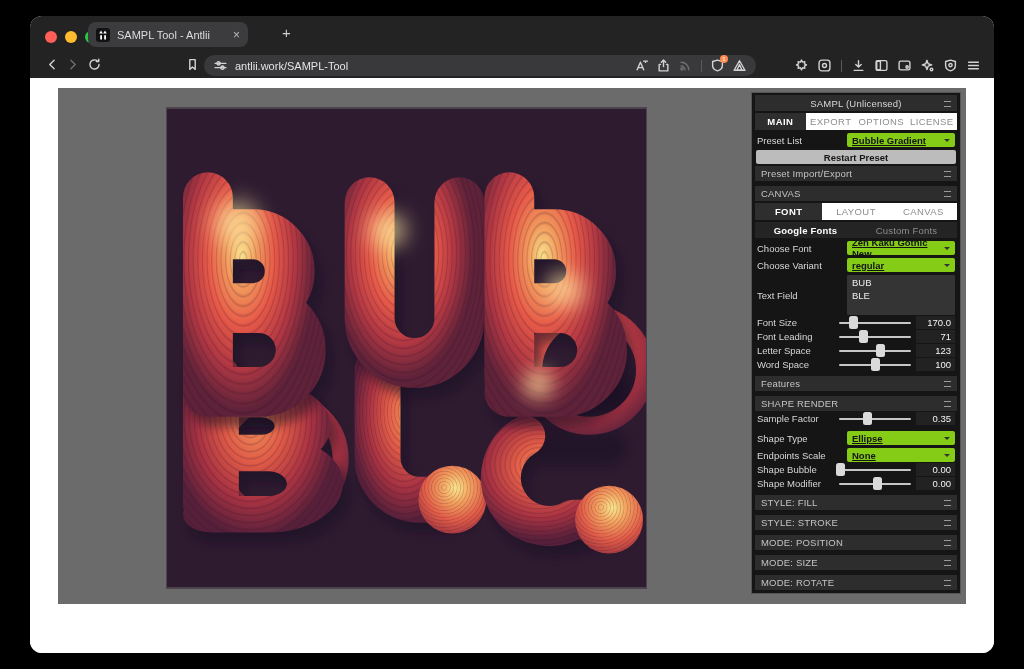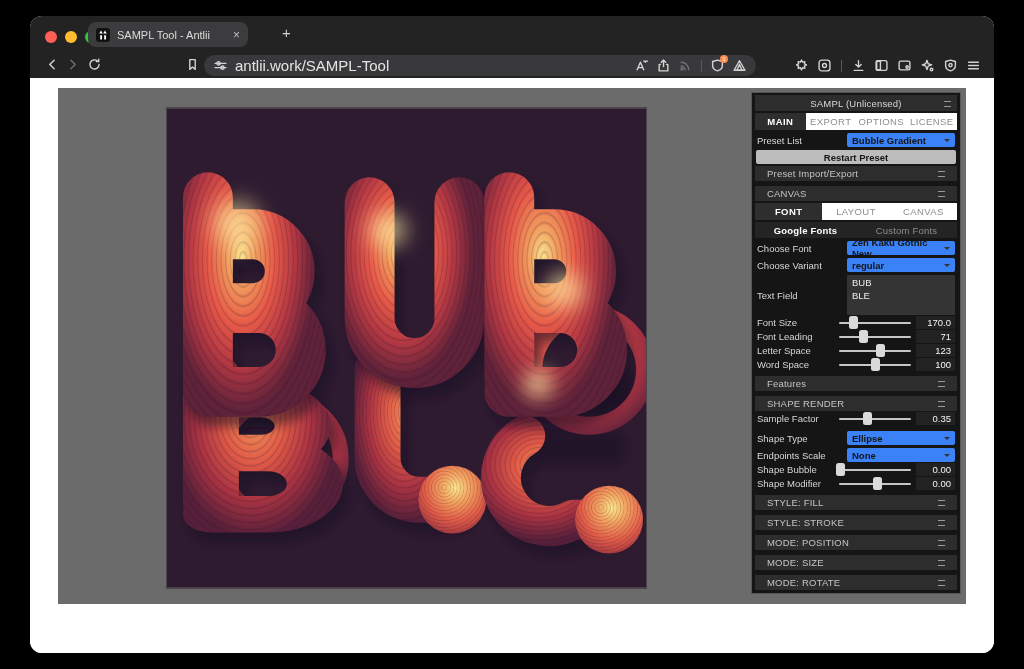--- a/index.html
+++ b/index.html
@@ -15,49 +15,49 @@
   .tab-title{font-size:11px;color:#dcdcdc;flex:1;white-space:nowrap;overflow:hidden;}
   .tab-close{color:#bdbdbd;font-size:12px;line-height:1;cursor:default;}
   .newtab{position:absolute;left:252px;top:8px;color:#cfcfcf;font-size:15px;}
   .navbar{position:absolute;left:0;top:34px;width:100%;height:28px;display:flex;align-items:center;}
   .nico{width:13px;height:13px;flex:none;}
   .nico svg{width:13px;height:13px;display:block;}
   .nico path,.nico rect,.nico circle{fill:none;stroke:#d2d2d2;stroke-width:1.3;stroke-linecap:round;stroke-linejoin:round;}
   .nico.dim path,.nico.dim circle{stroke:#6f6f6f;}
   .urlpill{position:absolute;left:174px;top:5px;width:552px;height:21px;background:#39393b;border-radius:11px;
     display:flex;align-items:center;padding:0 10px;box-sizing:border-box;gap:8px;}
-  .url-text{font-size:15px;color:#e4e4e4;flex:1;}
+  .url-text{font-size:11px;color:#e4e4e4;flex:1;}
   .pill-right{display:flex;align-items:center;gap:9px;}
   .vdiv{width:1px;height:12px;background:#5a5a5a;}
   .right-icons{position:absolute;right:14px;top:5px;display:flex;align-items:center;gap:10px;height:21px;}
   .badge{position:absolute;right:-4px;top:-4px;width:8px;height:8px;border-radius:50%;background:#ff8a50;
     color:#fff;font-size:6px;text-align:center;line-height:8px;}
   .rel{position:relative;}
   
   .page{position:absolute;left:0;top:62px;right:0;bottom:0;background:#fff;}
   .workspace{position:absolute;left:28px;top:10px;width:908px;height:516px;background:#6b6b6b;}
   .canvas{position:absolute;left:136px;top:29px;width:479px;height:480px;border:1px solid #4a444d;box-sizing:content-box;}
   .canvas svg{display:block;}
   
   .panel{position:absolute;left:721px;top:14px;width:210px;background:#151515;border:1px solid #555;
     box-sizing:border-box;padding:1px 1px 3px 1px;font-size:9.5px;color:#d6d6d6;}
   .bar{height:15px;background:#2d2d2d;margin:2px 2px 0 2px;display:flex;align-items:center;
-    justify-content:space-between;padding:0 12px;color:#c4c4c4;letter-spacing:.2px;}
+    justify-content:space-between;padding:0 6px;color:#c4c4c4;letter-spacing:.2px;}
   .bar.title{justify-content:center;position:relative;color:#d8d8d8;height:16px;margin-top:1px;}
   .bar.title .grip{position:absolute;right:6px;top:6px;}
   .grip{width:7px;height:4px;border-top:1px solid #9a9a9a;border-bottom:1px solid #9a9a9a;}
   .seg{display:flex;gap:0;margin:2px 2px 0 2px;}
   .seg>div{flex:1;height:17px;background:#ffffff;display:flex;align-items:center;justify-content:center;
     color:#8d8d8d;letter-spacing:.4px;}
   .seg>div.on{color:#fff;font-weight:bold;background:#2e2e2e;}
   .seg.sub>div{height:16px;background:#242424;letter-spacing:.2px;}
   .prow{display:flex;align-items:center;margin:3px 4px 0 4px;gap:4px;}
   .prow .lab{width:86px;flex:none;color:#d9d9d9;}
-  .sel{flex:1;height:14px;background:#3b82f6;border-radius:2px;position:relative;display:flex;align-items:center;
-    padding:0 8px 0 5px;color:#141414;font-weight:bold;font-size:9.5px;}
+  .sel{flex:1;height:14px;background:#84cc16;border-radius:2px;position:relative;display:flex;align-items:center;
+    padding:0 8px 0 5px;color:#141414;font-weight:bold;font-size:9.5px;text-decoration:underline;}
   .sel:after{content:"";position:absolute;right:5px;top:5.5px;border:3.5px solid transparent;border-top-color:#333;}
   .btn{display:block;height:14px;background:#bcbcbc;border:none;border-radius:2px;margin:3px 3px 0 3px;
     width:calc(100% - 6px);font-weight:bold;font-size:9.5px;color:#161616;font-family:inherit;line-height:14px;}
   .tarea{flex:1;background:#343434;min-height:36px;border-radius:1px;color:#ececec;padding:2px 5px;
     white-space:pre-line;line-height:1.35;}
   .srow{display:flex;align-items:center;margin:1px 4px 0 4px;height:13px;}
   .srow .lab{width:82px;flex:none;}
   .trackwrap{width:72px;flex:none;position:relative;height:13px;margin-right:5px;}
   .track{position:absolute;left:0;right:0;top:6px;height:2px;background:#c6c6c6;border-radius:1px;}
   .thumb{position:absolute;top:0;width:9px;height:13px;background:#dadada;border-radius:2.5px;margin-left:-4px;}

